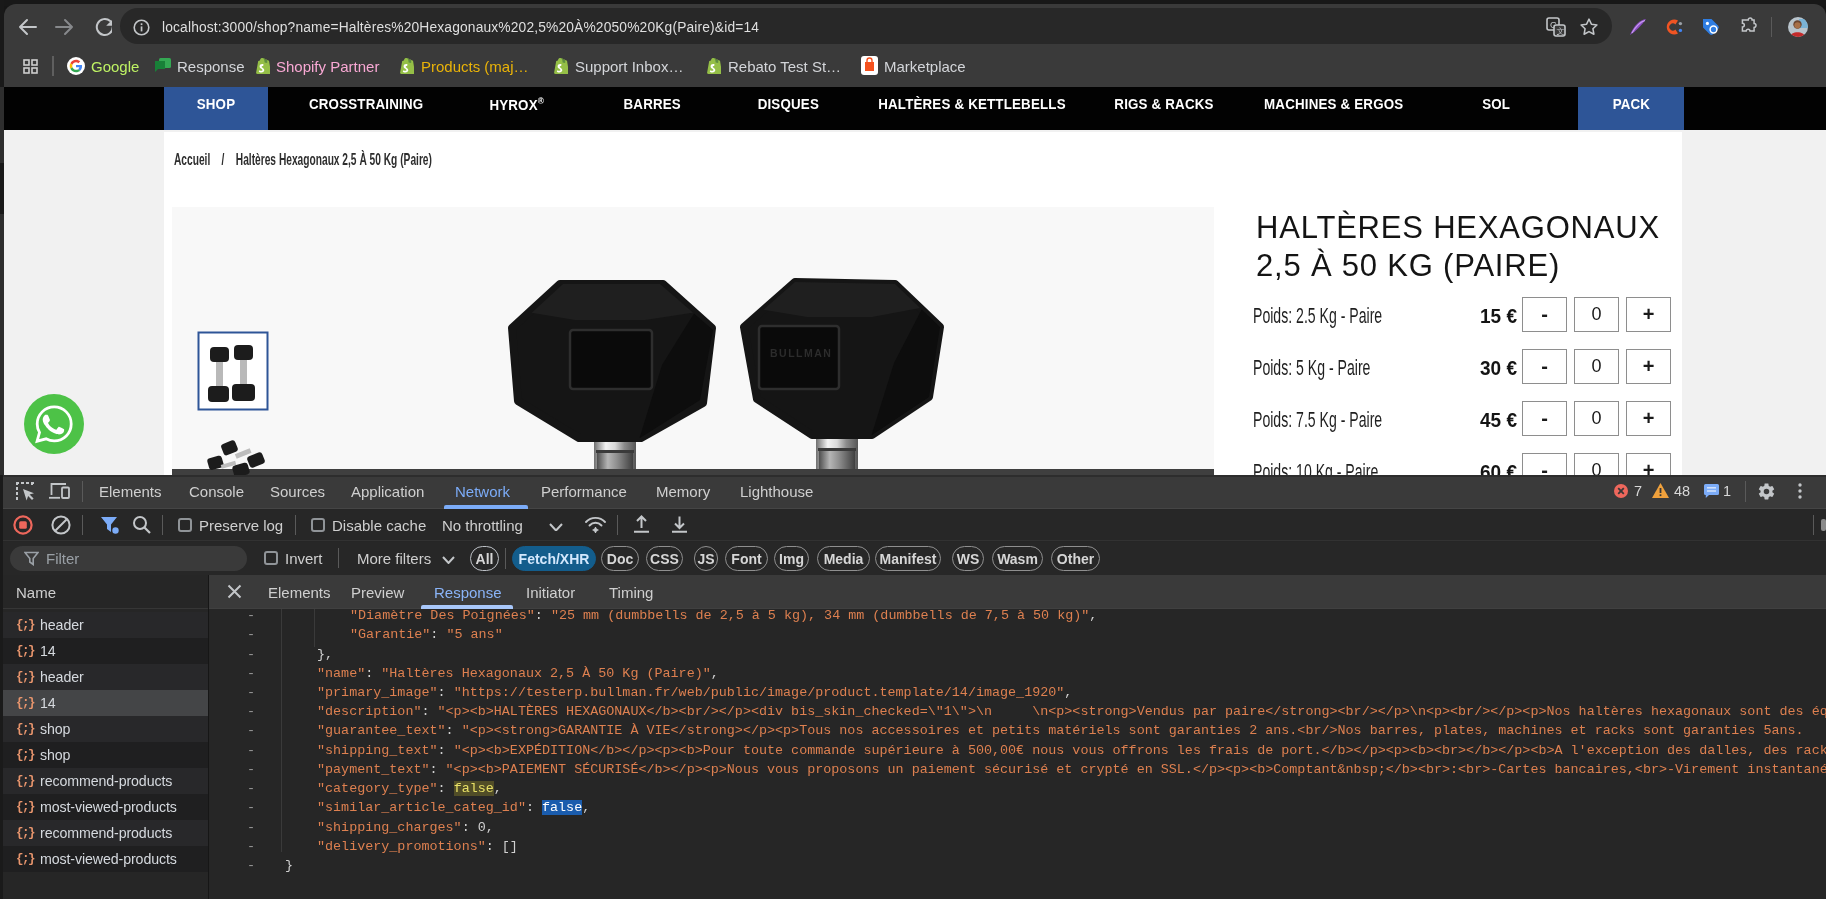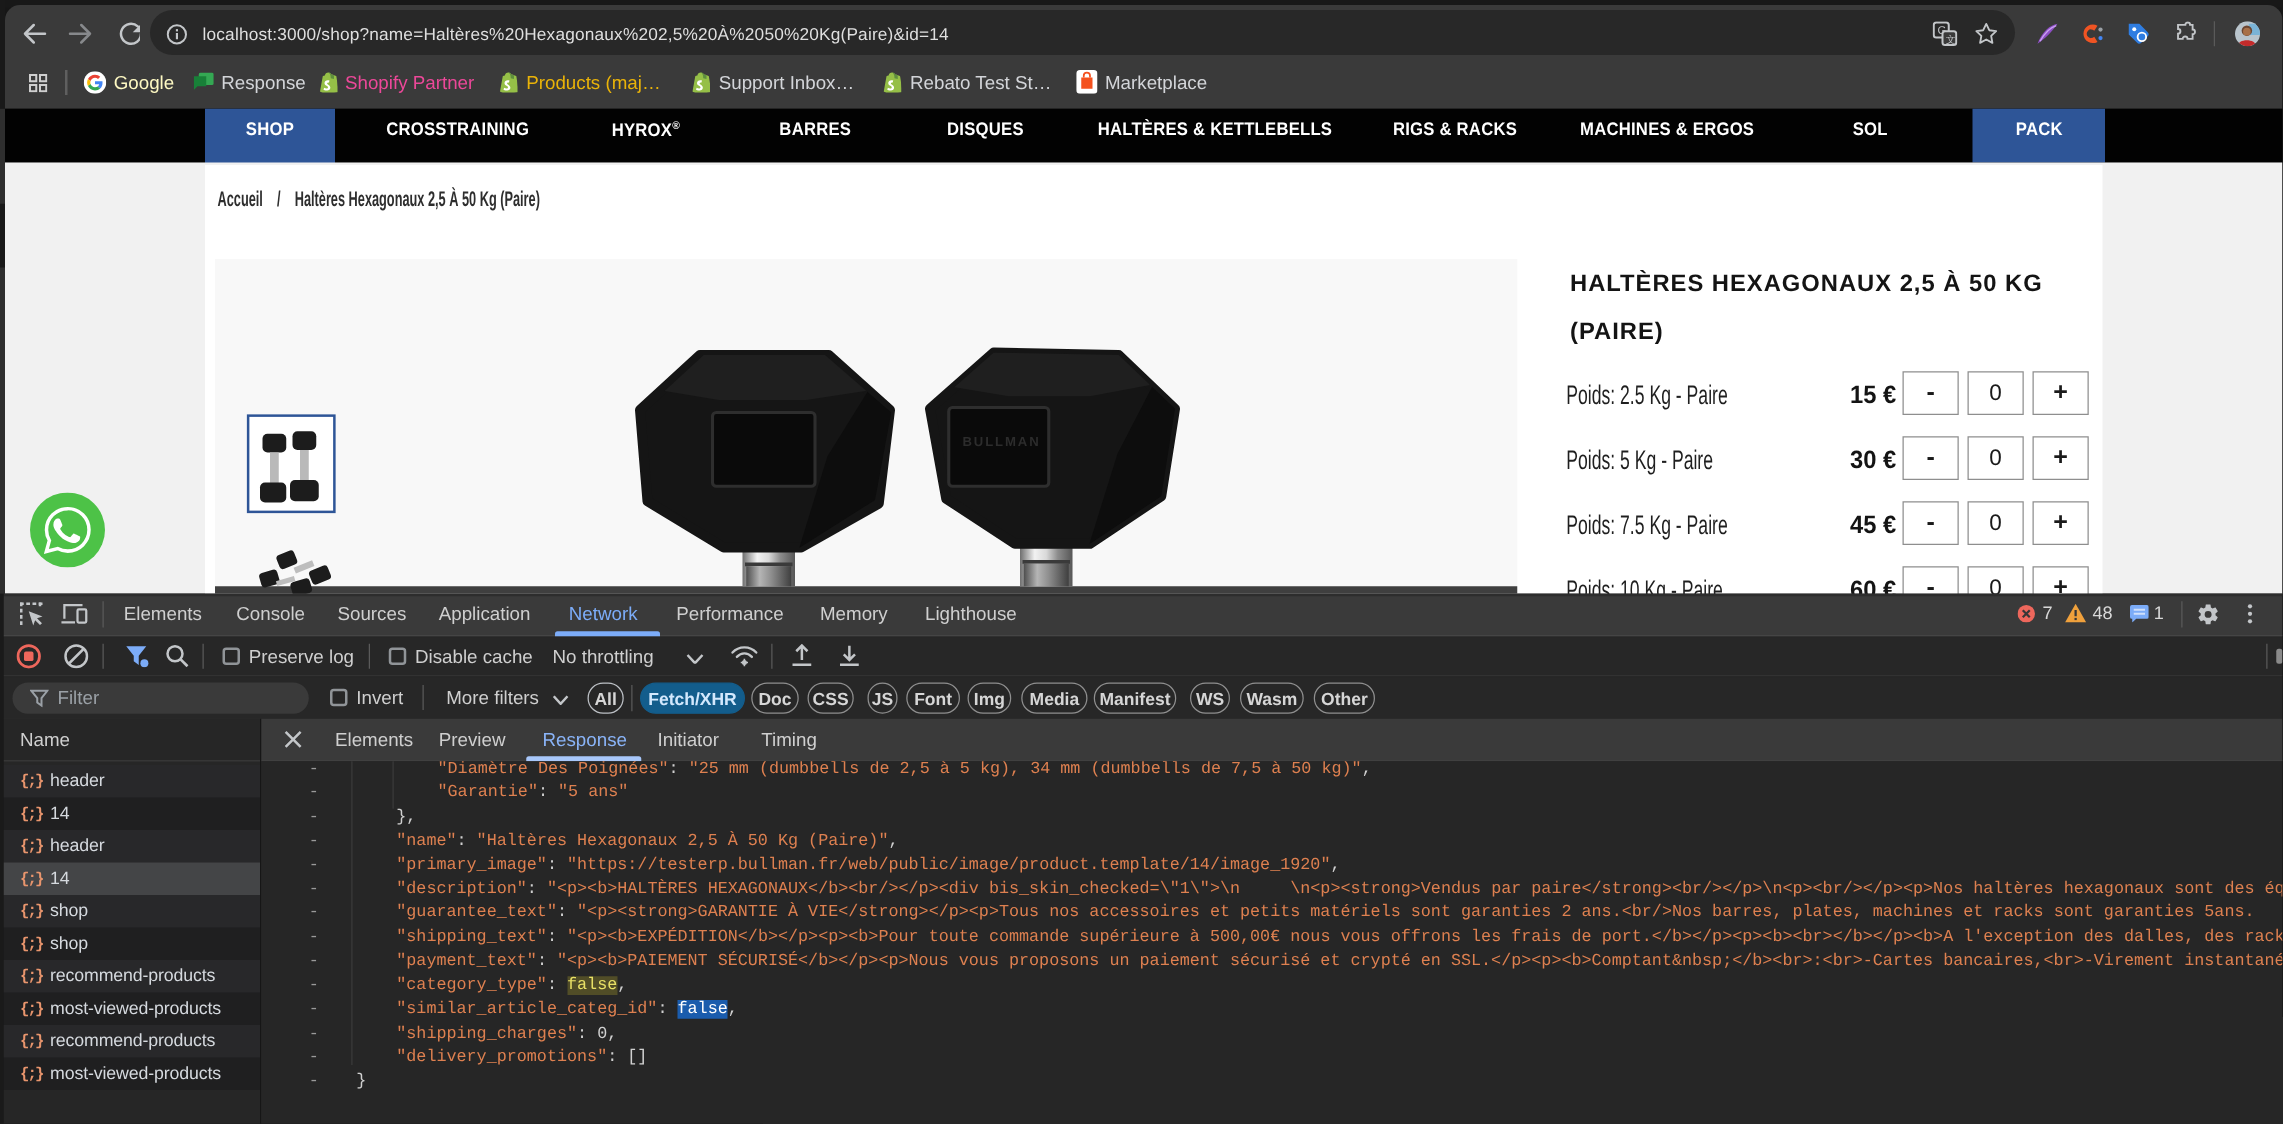--- a/index.html
+++ b/index.html
@@ -94,30 +94,30 @@
 <div class="a" style="left:52px;top:56px;width:2px;height:20px;background:#5f5f5f"></div>
 <svg class="a" style="left:67px;top:57px" width="18" height="18" viewBox="0 0 48 48">
   <circle cx="24" cy="24" r="24" fill="#fff"></circle>
   <g transform="translate(7.2,7.2) scale(0.7)">
   <path fill="#EA4335" d="M24 9.5c3.54 0 6.71 1.22 9.21 3.6l6.85-6.85C35.9 2.38 30.47 0 24 0 14.62 0 6.51 5.38 2.56 13.22l7.98 6.19C12.43 13.72 17.74 9.5 24 9.5z"></path>
   <path fill="#4285F4" d="M46.98 24.55c0-1.57-.15-3.09-.38-4.55H24v9.02h12.94c-.58 2.96-2.26 5.48-4.78 7.18l7.73 6c4.51-4.18 7.09-10.36 7.09-17.65z"></path>
   <path fill="#FBBC05" d="M10.53 28.59c-.48-1.45-.76-2.99-.76-4.59s.27-3.14.76-4.59l-7.98-6.19C.92 16.46 0 20.12 0 24c0 3.88.92 7.54 2.56 10.78l7.97-6.19z"></path>
   <path fill="#34A853" d="M24 48c6.48 0 11.93-2.13 15.89-5.81l-7.73-6c-2.15 1.45-4.92 2.3-8.16 2.3-6.26 0-11.57-4.22-13.47-9.91l-7.98 6.19C6.51 42.62 14.62 48 24 48z"></path>
   </g>
 </svg>
-<div class="a" style="left:91px;top:58px;font-size:15px;color:#fef9c3">Google</div>
+<div class="a" style="left:91px;top:58px;font-size:15px;color:#bef264">Google</div>
 <svg class="a" style="left:155px;top:58px" width="16" height="16" viewBox="0 0 16 16">
   <rect x="4" y="0" width="12" height="10" rx="1.5" fill="#34A853"></rect>
   <path d="M0 3 h10 v8 h-7 l-3 3 Z" fill="#188038"></path>
 </svg>
 <div class="a" style="left:177px;top:58px;font-size:15px;color:#d3d5d9">Response</div>
 <svg class="a" style="left:255px;top:57px" width="15" height="17" viewBox="0 0 15 17">
     <use href="#shopibag"></use>
   </svg>
-<div class="a" style="left:276px;top:58px;font-size:15px;color:#ec4899">Shopify Partner</div>
+<div class="a" style="left:276px;top:58px;font-size:15px;color:#f9a8d4">Shopify Partner</div>
 <svg class="a" style="left:399px;top:57px" width="15" height="17" viewBox="0 0 15 17">
     <use href="#shopibag"></use>
   </svg>
 <div class="a" style="left:421px;top:58px;font-size:15px;color:#eab308">Products (maj…</div>
 <svg class="a" style="left:553px;top:57px" width="15" height="17" viewBox="0 0 15 17">
     <use href="#shopibag"></use>
   </svg>
 <div class="a" style="left:575px;top:58px;font-size:15px;color:#d3d5d9">Support Inbox…</div>
 <svg class="a" style="left:706px;top:57px" width="15" height="17" viewBox="0 0 15 17">
     <use href="#shopibag"></use>
@@ -249,21 +249,21 @@
     <rect x="50" y="235" width="15" height="12" rx="3" transform="rotate(-22 57 241)"></rect>
     <rect x="76" y="247" width="16" height="12" rx="3" transform="rotate(-22 84 253)"></rect>
     <rect x="63" y="244" width="16" height="5" fill="#bdbdbd" transform="rotate(-22 71 246)"></rect>
     <rect x="36" y="250" width="15" height="12" rx="3" transform="rotate(-16 43 256)"></rect>
     <rect x="61" y="257" width="16" height="12" rx="3" transform="rotate(-16 69 263)"></rect>
     <rect x="49" y="256" width="15" height="4" fill="#bdbdbd" transform="rotate(-16 56 258)"></rect>
   </g>
 </svg>
 
 
-<div class="a" style="left:1256px;top:209px;width:420px;font-size:19px;font-weight:bold;color:#141414;line-height:38px;letter-spacing:.8px">HALTÈRES HEXAGONAUX 2,5 À 50&nbsp;KG (PAIRE)</div>
+<div class="a" style="left:1256px;top:209px;width:420px;font-size:31px;font-weight:normal;color:#141414;line-height:38px;letter-spacing:.8px">HALTÈRES HEXAGONAUX 2,5 À 50&nbsp;KG (PAIRE)</div>
 
 
 <style>
 .plabel{position:absolute;left:1253px;height:26px;line-height:26px;font-size:21.5px;color:#1f1f1f;transform:scaleX(.655);transform-origin:0 0;white-space:nowrap}
 .pprice{position:absolute;width:80px;height:26px;line-height:26px;font-size:20px;font-weight:bold;color:#141414;text-align:right;transform:scaleX(.95);transform-origin:100% 0;white-space:nowrap}
 .pbox{position:absolute;width:45px;height:35px;background:#fff;border:1px solid #8e8e8e;display:flex;align-items:center;justify-content:center;color:#1a1a1a}
 </style>
 <div class="plabel" style="top:303px">Poids: 2.5 Kg - Paire</div>
 <div class="plabel" style="top:355px">Poids: 5 Kg - Paire</div>
 <div class="plabel" style="top:407px">Poids: 7.5 Kg - Paire</div>

